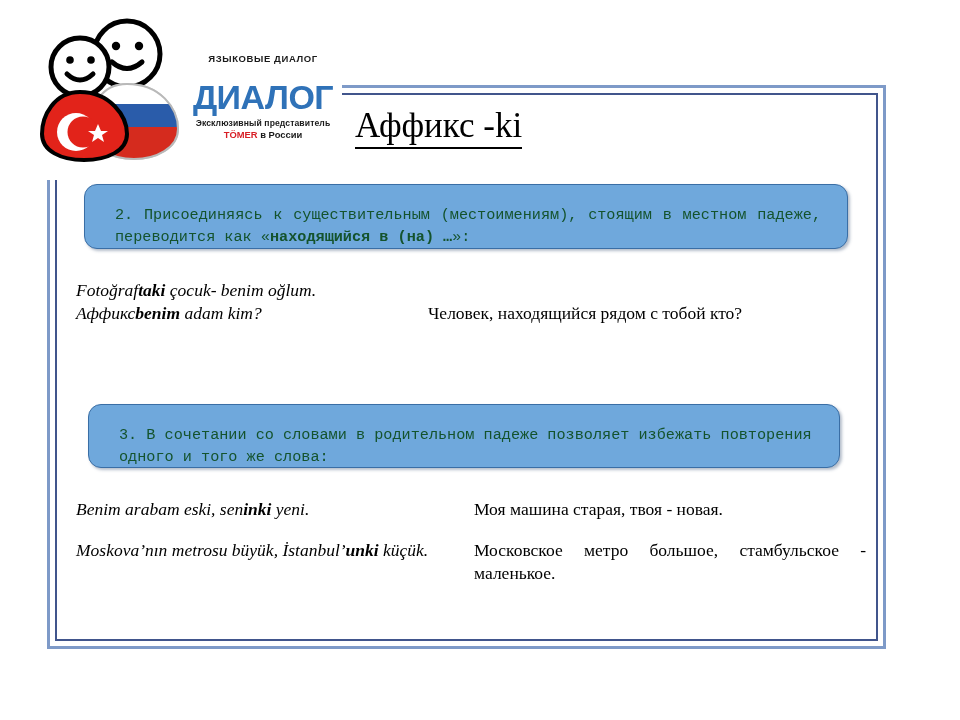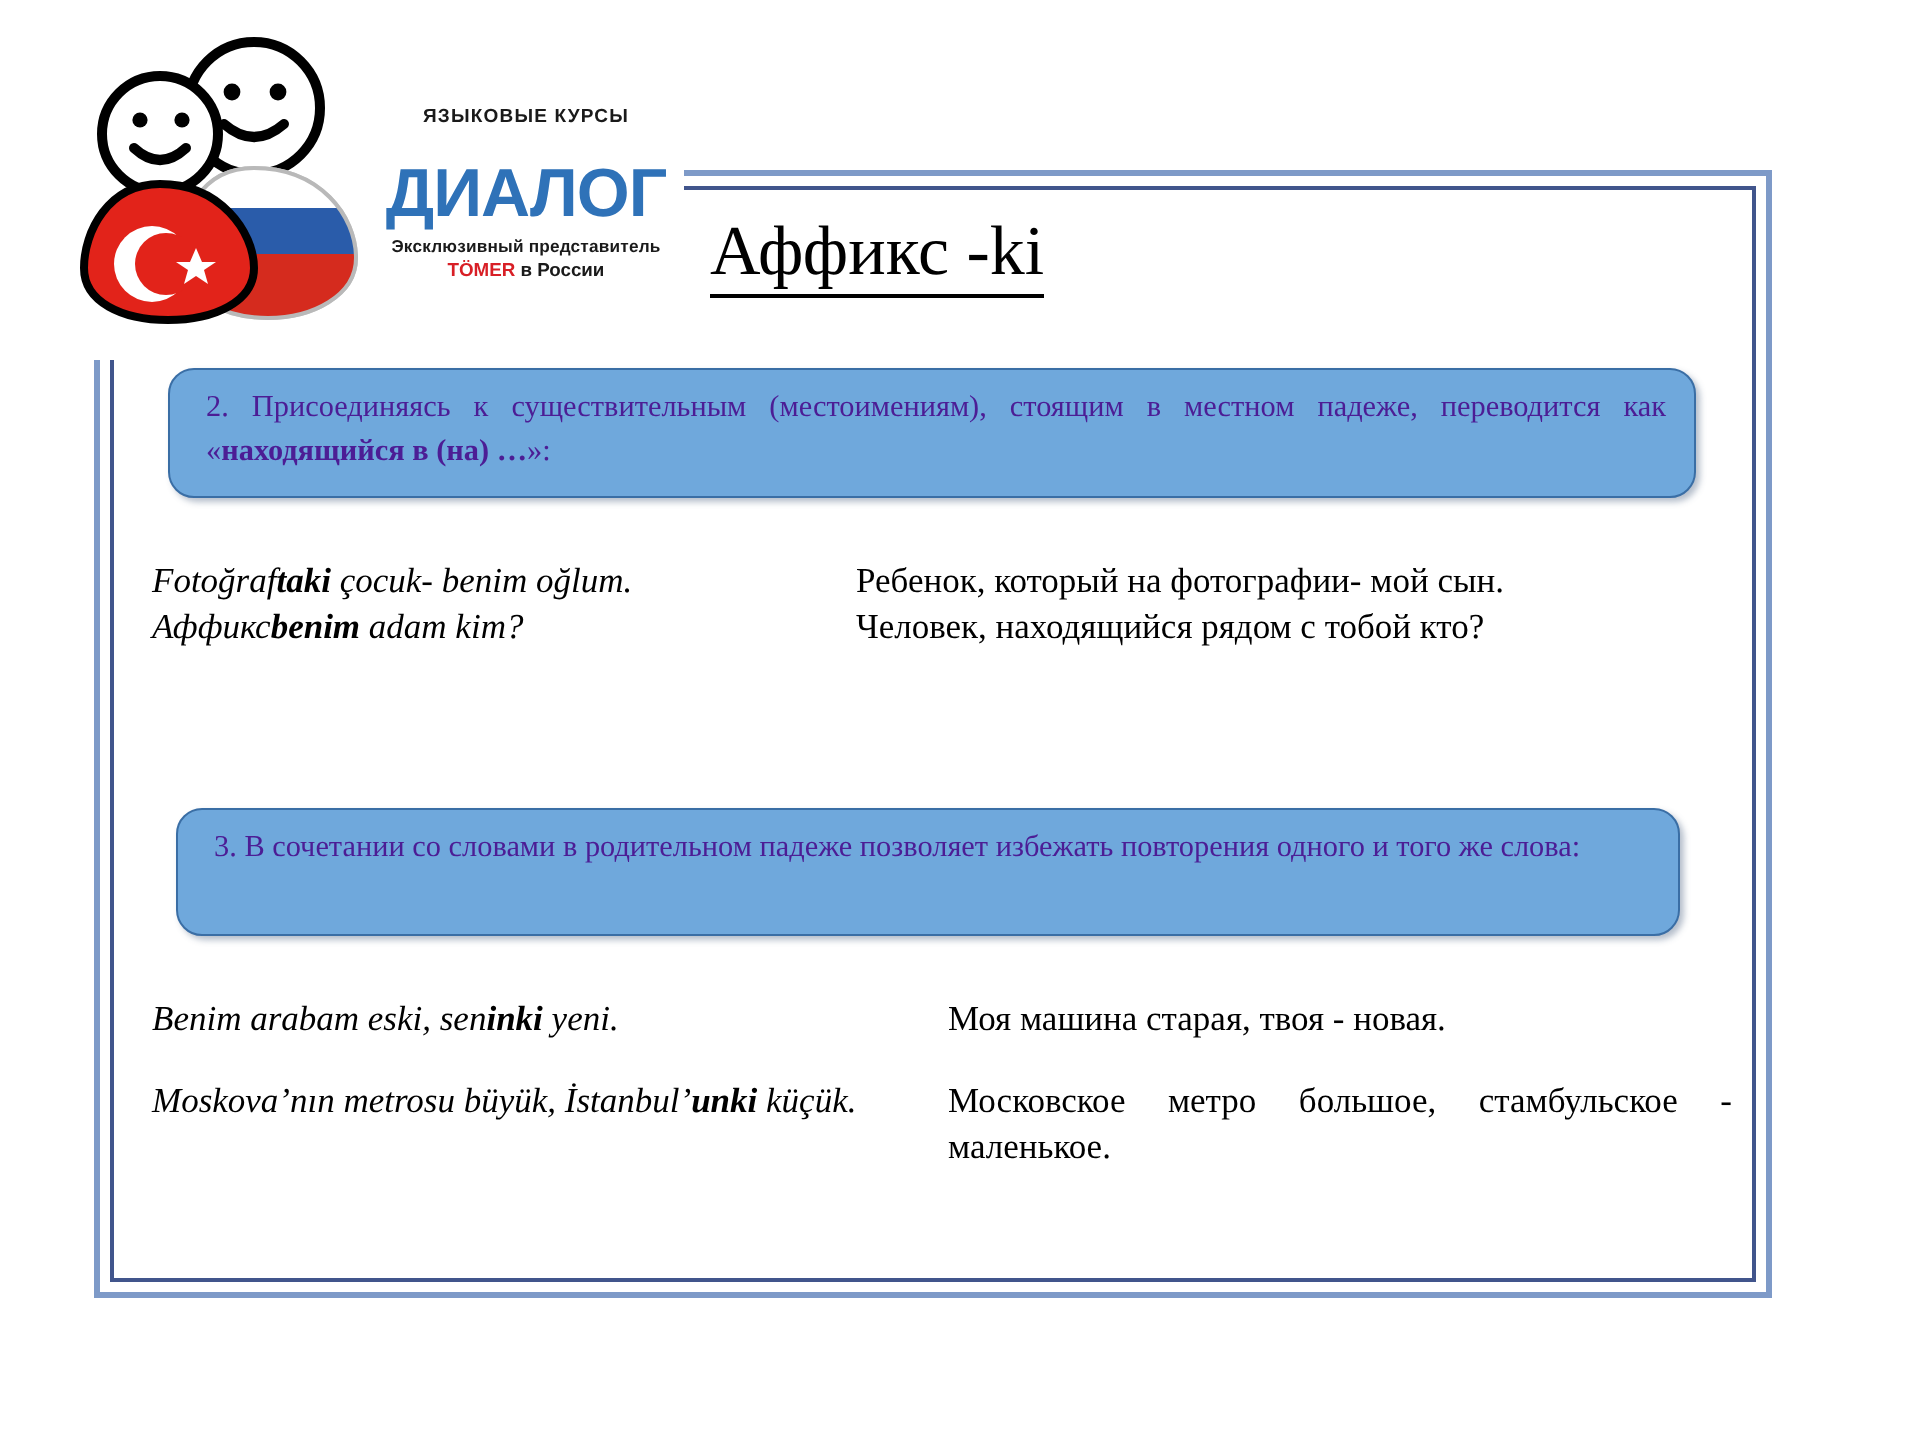--- a/index.html
+++ b/index.html
@@ -91,24 +91,25 @@
   
   .callout {
     position: absolute;
     background: #6fa8dc;
     border: 1.6px solid #3a6ea5;
     border-radius: 13px;
     box-shadow: 2px 2px 3px rgba(90,110,140,0.45);
     z-index: 4;
   }
   .callout p {
-    margin: 0;
-    color: #4c1d95;
+    margin: 12px;
+    color: #14532d;
     font-size: 15.2px;
     line-height: 1.42;
+    font-family: Liberation Mono, monospace;
   }
   #callout-1 { left: 84px; top: 184px; width: 764px; height: 65px; padding: 8px 14px 0 18px; }
   #callout-1 p { text-align: justify; }
   #callout-2 { left: 88px; top: 404px; width: 752px; height: 64px; padding: 8px 14px 0 18px; }
   #callout-2 p { text-align: left; }
 
   
   .ex-block { position: absolute; z-index: 3; }
   .ex-row { display: flex; width: 100%; }
   .col-tr, .col-ru {
@@ -166,37 +167,36 @@
 
       <path d="M48 80 C78 80 95 104 95 122 C95 139 75 148 52 148 C29 148 10 139 10 122 C10 104 22 80 48 80 Z" fill="#e2231a" stroke="#000000" stroke-width="4"></path>
       <g>
         <circle cx="44" cy="120" r="19" fill="#ffffff"></circle>
         <circle cx="51" cy="120" r="15.5" fill="#e2231a"></circle>
         <polygon points="66,112 69,119 76,119 70,123 72,130 66,126 60,130 62,123 56,119 63,119" fill="#ffffff"></polygon>
       </g>
     </svg>
 
     <div class="logo-text">
-      <div class="logo-line1">ЯЗЫКОВЫЕ КУРСЫ</div>
+      <div class="logo-line1">ЯЗЫКОВЫЕ ДИАЛОГ</div>
       <div class="logo-word">ДИАЛОГ</div>
       <div class="logo-line3">Эксклюзивный представитель</div>
       <div class="logo-line4"><span class="logo-tomer">TÖMER</span><span> в России</span></div>
     </div>
   </div>
 
   <div class="title"><span>Аффикс -ki</span></div>
 
   <div class="callout" id="callout-1">
     <p><span>2. Присоединяясь к существительным (местоимениям), стоящим в местном падеже, переводится как «</span><b>находящийся в (на) …</b><span>»:</span></p>
   </div>
 
   <div class="ex-block" id="examples-1">
     <div class="ex-row">
       <div class="col-tr"><span>Fotoğraf</span><b>taki</b><span> çocuk- benim oğlum.</span></div>
-      <div class="col-ru">Ребенок, который на фотографии- мой сын.</div>
     </div>
     <div class="ex-row">
       <div class="col-tr"><span>Аффикс</span><b>benim</b><span> adam kim?</span></div>
       <div class="col-ru">Человек, находящийся рядом с тобой кто?</div>
     </div>
   </div>
 
   <div class="callout" id="callout-2">
     <p><span>3. В сочетании со словами в родительном падеже позволяет избежать повторения одного и того же слова:</span></p>
   </div>

